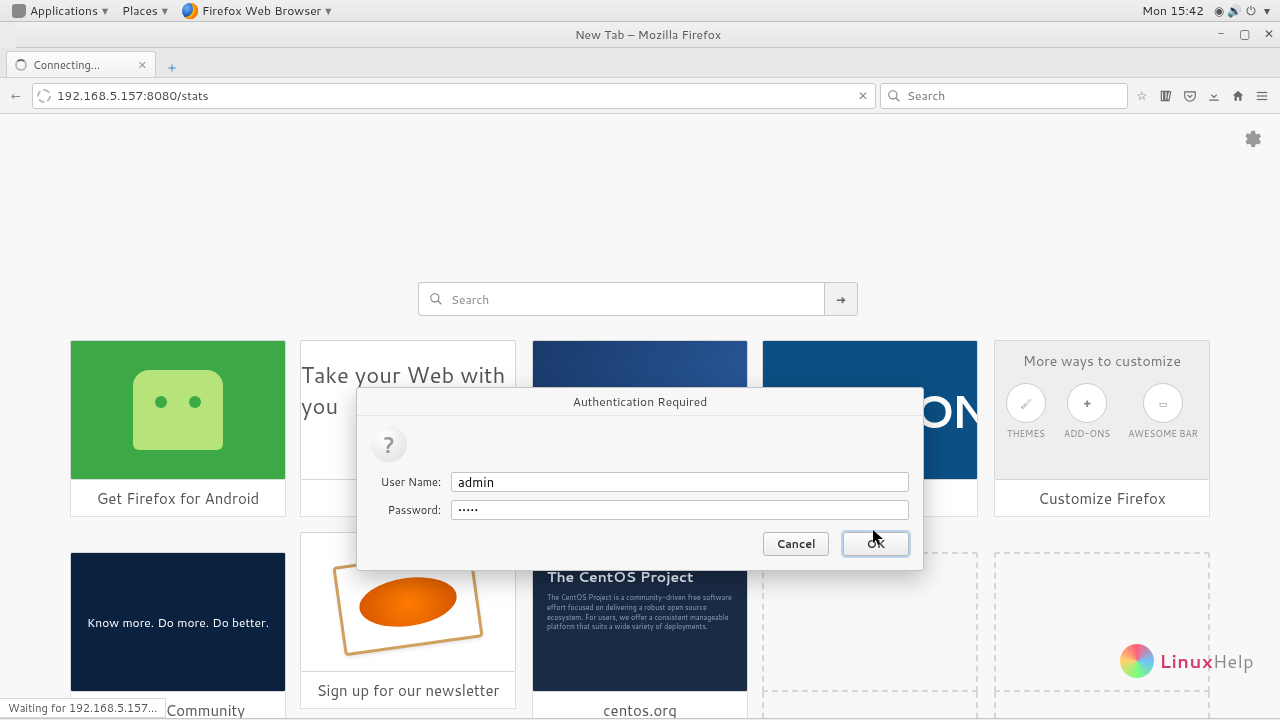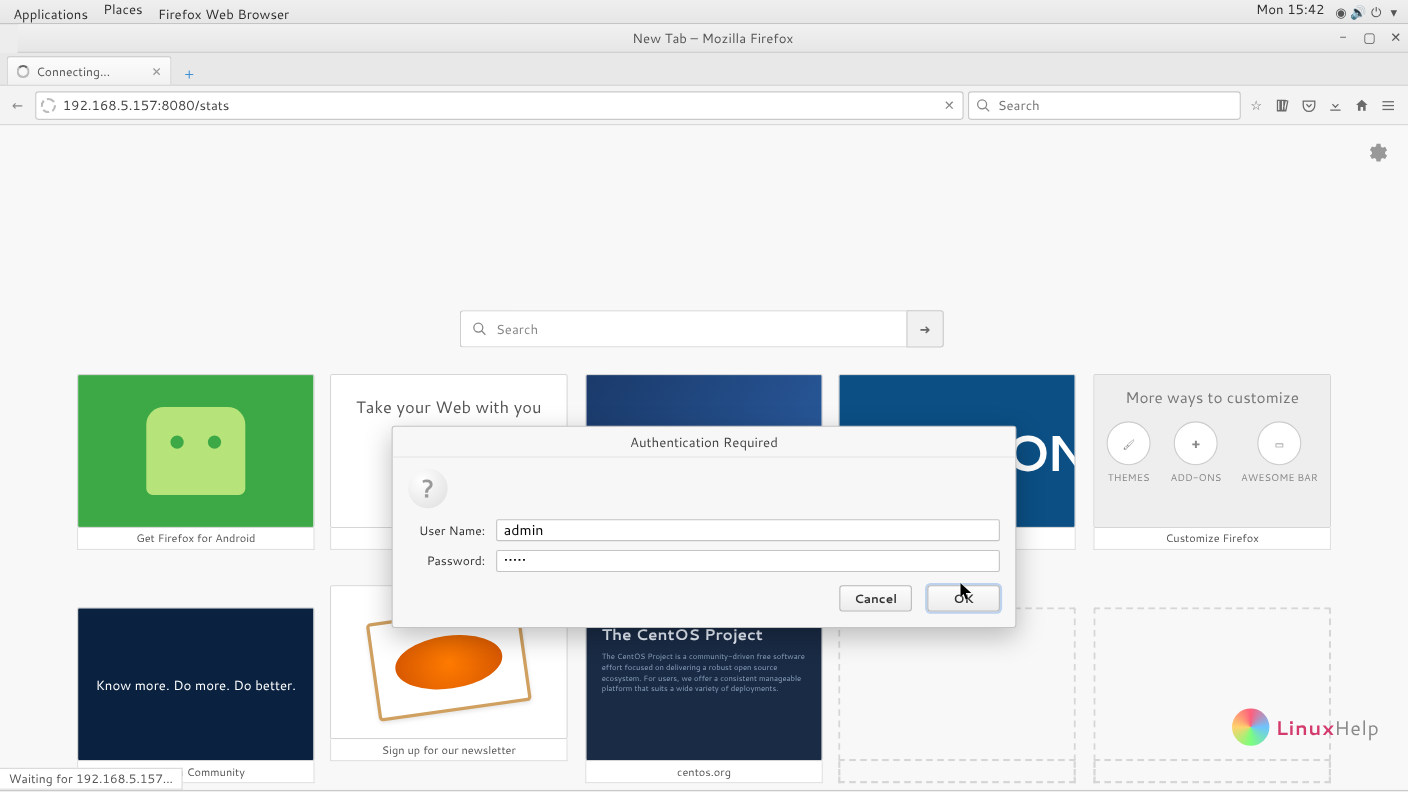--- a/index.html
+++ b/index.html
@@ -1,21 +1,21 @@
 <!DOCTYPE html>
 <html><head>
 <meta charset="utf-8">
 <style>
 * { margin:0; padding:0; box-sizing:border-box; font-family:"Cantarell","DejaVu Sans",sans-serif; }
 html,body { width:1280px; height:720px; overflow:hidden; background:#ededed; color:#2e2e2e; font-size:12px; }
 
 
 .panel { height:22px; background:linear-gradient(#efefef,#e6e6e6); border-bottom:1px solid #c0c0c0; display:flex; align-items:center; padding:0 6px; gap:2px; position:relative; }
 .panel .spacer { flex:1; }
-.panel-item { display:flex; align-items:center; gap:4px; padding:0 6px; height:100%; cursor:default;flex-direction:column; }
+.panel-item { display:flex; align-items:center; gap:4px; padding:0 6px; height:100%; cursor:default; }
 .panel-item .drop { font-size:8px; color:#777; }
 .sys-icon { width:14px; height:14px; display:inline-flex; align-items:center; justify-content:center; color:#555; }
 .gnome-foot { width:14px; height:14px; background:#888; border-radius:3px 3px 5px 3px; }
 .ff-ball { width:16px; height:16px; border-radius:50%; background:radial-gradient(circle at 30% 30%,#6fb0ff,#0a4fa2 60%); box-shadow:inset -3px -1px 0 #ff7b00,inset -5px -2px 0 #ffb300; }
 
 
 .titlebar { height:26px; background:linear-gradient(#f1f1f1,#e6e6e6); border-bottom:1px solid #c9c9c9; display:flex; align-items:center; justify-content:center; position:relative; font-size:12px; color:#555;margin-left:16px; }
 .win-buttons { position:absolute; right:4px; top:4px; display:flex; gap:10px; }
 .win-buttons span { width:14px; height:14px; display:inline-flex; align-items:center; justify-content:center; color:#555; cursor:default; }
 
@@ -38,21 +38,21 @@
 
 .content { height:604px; background:#f8f8f8; position:relative; overflow:hidden; }
 .gear-corner { position:absolute; right:18px; top:14px; color:#999; cursor:pointer; }
 .gear-corner svg{width:22px;height:22px;}
 .center-search { position:absolute; left:418px; top:168px; width:440px; height:34px; display:flex; }
 .center-search .field { flex:1; background:#fff; border:1px solid #c9c9c9; border-right:none; border-radius:3px 0 0 3px; display:flex; align-items:center; padding:0 10px; color:#888; gap:8px; }
 .center-search .go { width:34px; background:#f1f1f1; border:1px solid #c9c9c9; border-radius:0 3px 3px 0; display:flex; align-items:center; justify-content:center; color:#666; cursor:pointer; }
 
 .tile { position:absolute; width:216px; }
 .tile .thumb { width:216px; height:140px; background:#fff; border:1px solid #d6d6d6; border-radius:2px; display:flex; align-items:center; justify-content:center; font-size:14px; color:#fff; overflow:hidden; }
-.tile .cap { height:20px; background:#fff; border:1px solid #e0e0e0; border-top:none; display:flex; align-items:center; justify-content:center; font-size:10px; color:#555; }
+.tile .cap { height:37px; background:#fff; border:1px solid #e0e0e0; border-top:none; display:flex; align-items:center; justify-content:center; font-size:15px; color:#555; }
 .tile.ph .thumb { border:2px dashed #d6d6d6; background:transparent; }
 .tile.ph .cap { border:2px dashed #d6d6d6; border-top:none; background:transparent; }
 
 .watermark { position:absolute; right:26px; bottom:40px; display:flex; align-items:center; gap:6px; }
 .watermark .swirl { width:34px; height:34px; border-radius:50%; background:conic-gradient(#f46,#5bf,#6f6,#fc5,#f46); opacity:.85; }
 .watermark .txt { font-size:18px; letter-spacing:.5px; }
 .watermark .txt b{color:#d43b6d;font-weight:700;}
 .watermark .txt span{color:#8a8a8a;}
 
 .statusbar { position:absolute; left:0; bottom:0; height:20px; padding:0 8px; background:#fff; display:flex; align-items:center; color:#555; font-size:11px; border:1px solid #d8d8d8; border-left:none; }
@@ -75,21 +75,21 @@
 .cursor svg{width:12px;height:18px;filter:drop-shadow(0 0 1px #fff);}
 
 
 .taskbar { height:22px; background:linear-gradient(#efefef,#e3e3e3); border-top:1px solid #c6c6c6; display:flex; align-items:center; padding:0 6px; gap:8px; }
 
 
 .art-android{background:#3da946;position:relative;width:100%;height:100%;display:flex;align-items:center;justify-content:center;}
 .art-android .bot{width:90px;height:80px;background:#b7e47a;border-radius:16px 16px 6px 6px;position:relative;}
 .art-android .bot::before,.art-android .bot::after{content:"";position:absolute;top:26px;width:12px;height:12px;background:#3da946;border-radius:50%;}
 .art-android .bot::before{left:22px;} .art-android .bot::after{right:22px;}
-.art-sync{background:#fff;width:100%;height:100%;display:flex;align-items:flex-start;justify-content:center;color:#555;font-size:15px;padding-top:18px;}
+.art-sync{background:#fff;width:100%;height:100%;display:flex;align-items:flex-start;justify-content:center;color:#555;font-size:22px;padding-top:18px;}
 .art-news{background:#fff;width:100%;height:100%;display:flex;align-items:center;justify-content:center;}
 .art-news .env{width:140px;height:90px;background:#fff;border:3px solid #cfa060;border-radius:4px;transform:rotate(-8deg);box-shadow:0 2px 4px rgba(0,0,0,.1);position:relative;}
 .art-news .env::after{content:"";position:absolute;inset:18px;border-radius:50%;background:radial-gradient(circle,#ff7b00,#d35400);}
 .art-dark{background:#0a2240;width:100%;height:100%;display:flex;align-items:center;justify-content:center;color:#fff;text-align:center;font-size:12px;padding:8px;}
 .art-centos{background:#1a2b45;width:100%;height:100%;color:#e1e8f2;padding:14px 14px;}
 .art-centos h4{font-size:14px;color:#e8eff9;margin-bottom:6px;}
 .art-centos p{font-size:7px;line-height:1.4;color:#8aa0bc;}
 .art-addon{background:#0b4f84;width:100%;height:100%;display:flex;align-items:center;justify-content:flex-start;color:#fff;font-size:46px;font-weight:900;padding-left:150px;letter-spacing:-4px;}
 .art-custom{background:#eee;width:100%;height:100%;display:flex;flex-direction:column;align-items:center;color:#777;}
 .art-custom .hdr{font-size:14px;padding:10px 0 12px;}

